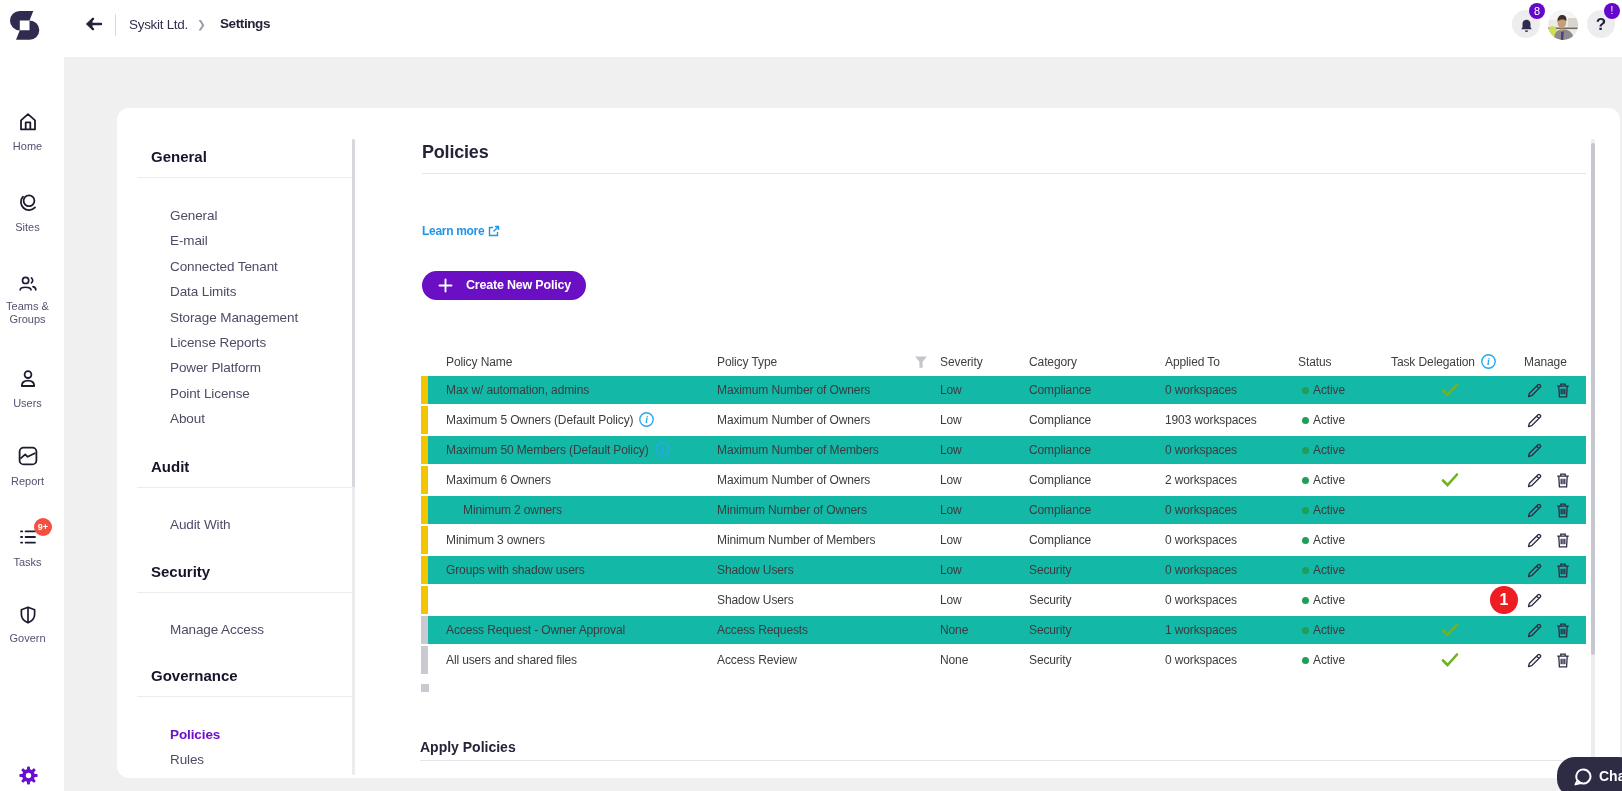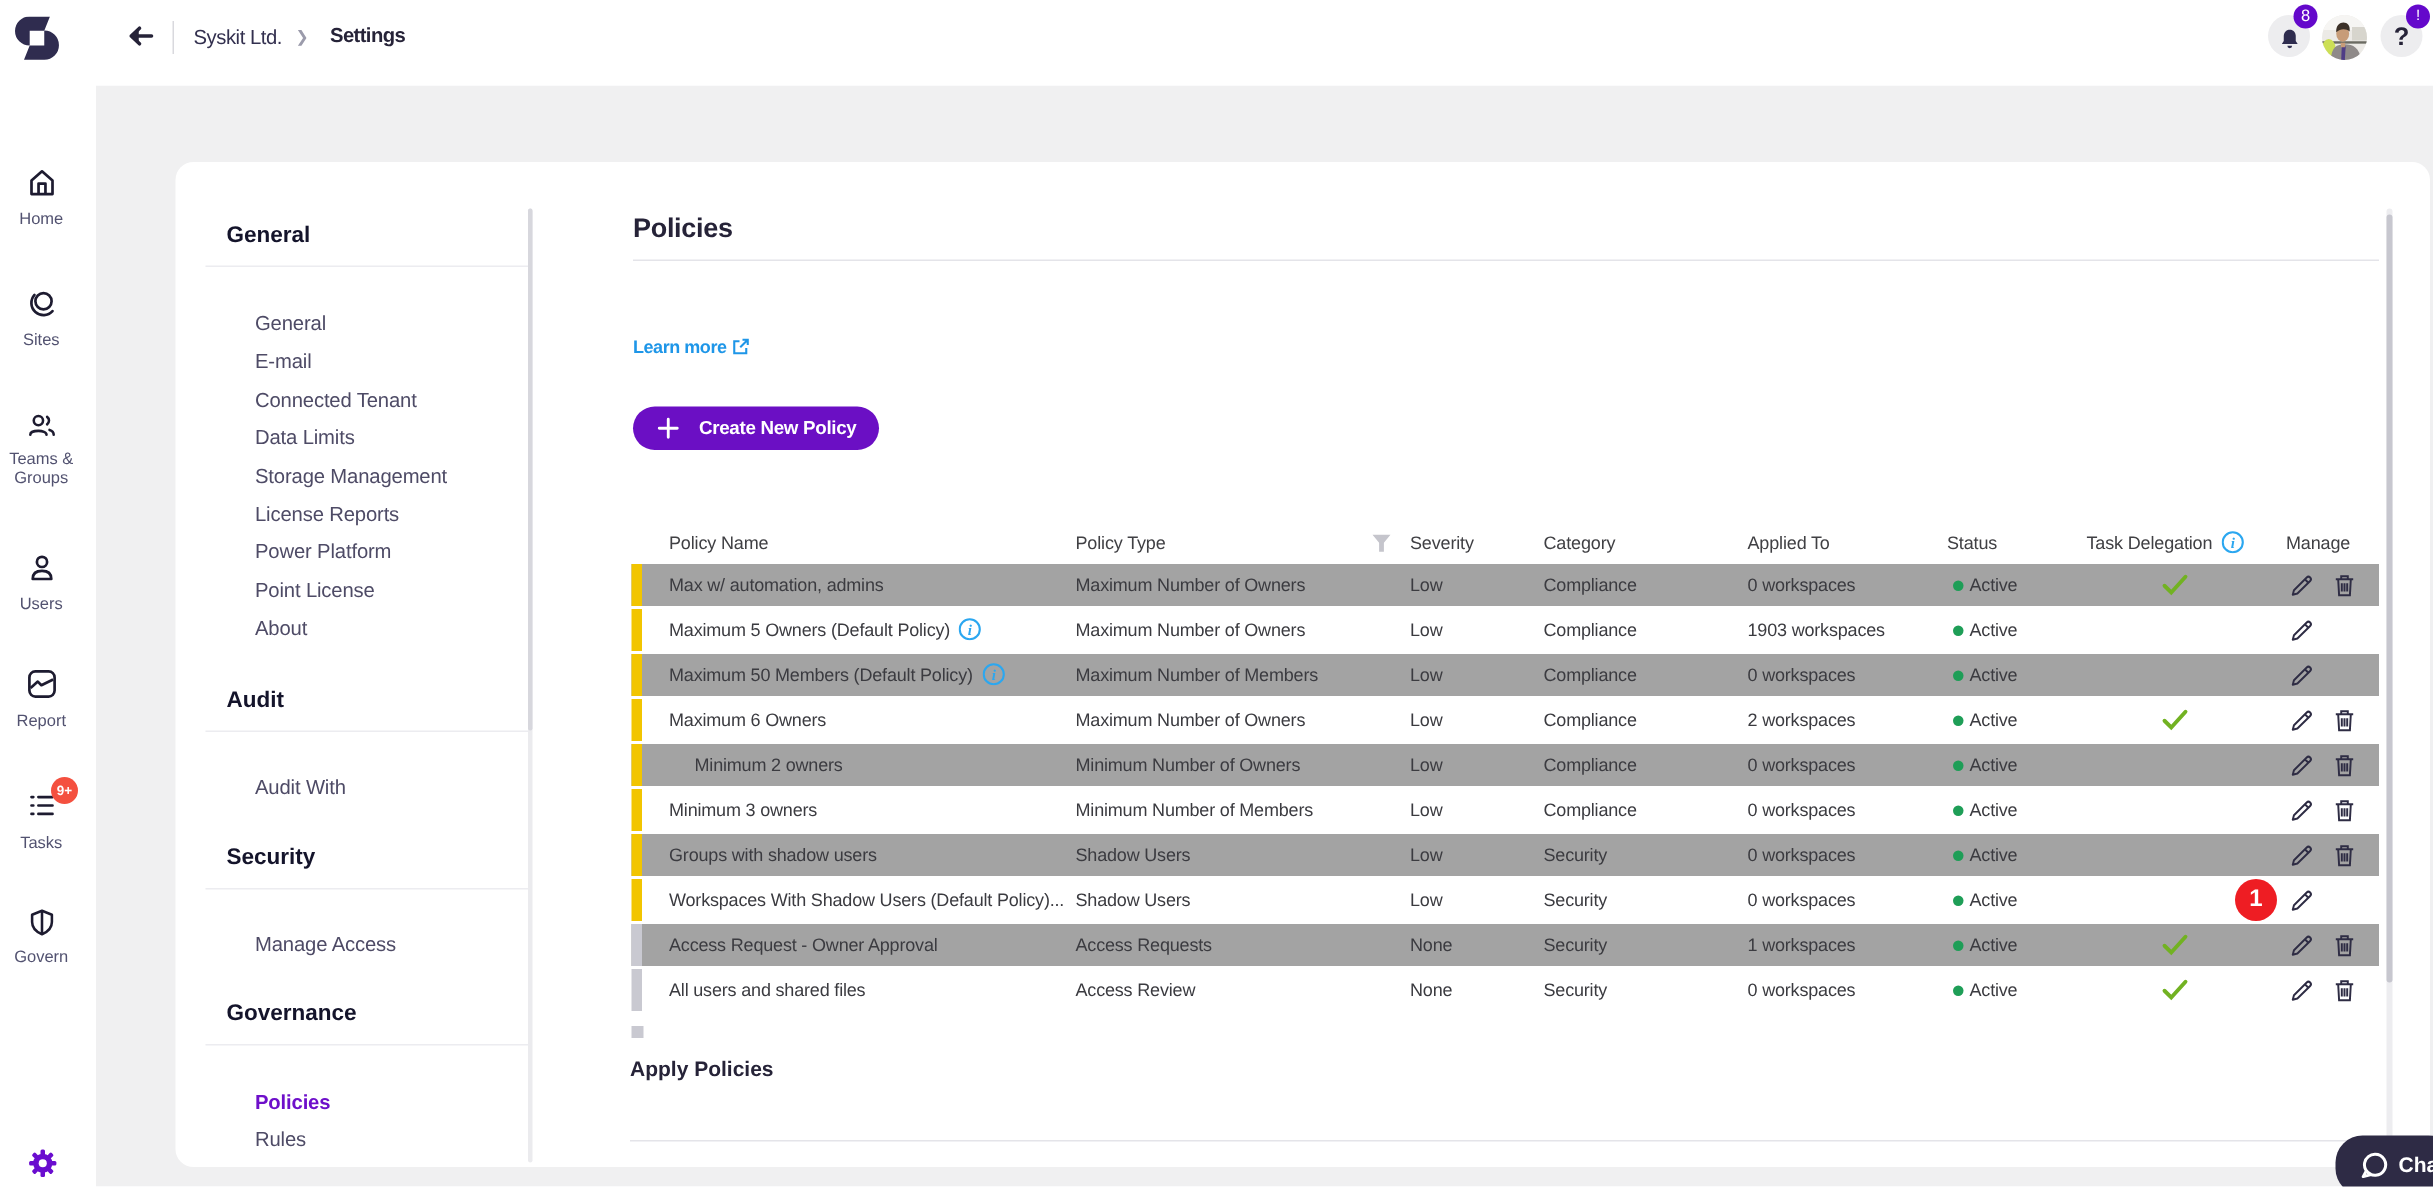--- a/index.html
+++ b/index.html
@@ -29,22 +29,22 @@
 .h1 { left:422px; top:142px; font-size:18px; letter-spacing:-0.2px; font-weight:bold; color:#262338; }
 .cdiv { left:422px; width:1164px; height:1px; background:#e4e4e9; }
 .desc { left:422px; font-size:12px; letter-spacing:-0.1px; color:#75757f; white-space:nowrap; }
 .link { left:422px; top:224px; font-size:12px; letter-spacing:-0.3px; color:#1e96e8; font-weight:bold; white-space:nowrap; }
 #btn { left:422px; top:271px; width:164px; height:29px; background:#6b0fc4; border-radius:15px; color:#fff; }
 
 .th { font-size:12px; letter-spacing:-0.1px; color:#404044; top:355px; white-space:nowrap; }
 .row { left:421px; width:1165px; height:28px; }
 .row span { position:absolute; font-size:12px; letter-spacing:-0.12px; color:#3b3b40; line-height:28px; white-space:nowrap; }
 .sbar { position:absolute; left:0; top:0; width:7px; height:28px; }
-.gray { background:#a3a3a3; }
-.apply { left:420px; top:704px; font-size:14px; font-weight:bold; color:#262338;text-align:right; }
+.gray { background:#14b8a6; }
+.apply { left:420px; top:739px; font-size:14px; font-weight:bold; color:#262338;text-align:right; }
 #chatbtn { left:1557px; top:757px; width:80px; height:40px; background:#2e2b45; border-radius:18px; color:#fff; }
 </style>
 </head>
 <body>
 <div id="app">
 <div class="abs" id="maingray"></div>
 <div class="abs" id="card"></div>
 <div class="abs" id="topbar">
   <svg class="abs" style="left:10px;top:11px" width="30" height="29" viewBox="0 0 30 29">
     <path fill="#2f2c4f" d="M23.3,0 L9.7,0 A9.7,9.7 0 0 0 9.7,19.4 L9.8,19.4 L9.8,9.5 L19.5,9.5 Z"></path>
@@ -309,21 +309,20 @@
         <span style="left:892px">Active</span>
         <svg class="abs" style="left:1106px;top:7px" width="15" height="15" viewBox="0 0 15 15">
           <path d="M1.5,13.5 L2.3,10.5 L10.8,2 a1.6,1.6 0 0 1 2.3,2.3 L4.6,12.7 Z M9.6,3.2 L11.9,5.5" stroke="#2e2c44" stroke-width="1.3" fill="none" stroke-linejoin="round"></path>
         </svg>
         <svg class="abs" style="left:1135px;top:7px" width="14" height="15" viewBox="0 0 14 15">
           <path d="M1.2,3.2 L12.8,3.2 M4.8,3 L4.8,1.2 L9.2,1.2 L9.2,3 M2.8,3.4 L3.4,13.8 L10.6,13.8 L11.2,3.4 M5.2,5.8 L5.2,11.3 M7,5.8 L7,11.3 M8.8,5.8 L8.8,11.3" stroke="#2e2c44" stroke-width="1.3" fill="none"></path>
         </svg>
       </div>
 <div class="abs row" style="top:586px">
         <div class="sbar" style="background:#f2c500"></div>
-        <span style="left:25px">Workspaces With Shadow Users (Default Policy)...</span>
         <span style="left:296px">Shadow Users</span>
         <span style="left:519px">Low</span>
         <span style="left:608px">Security</span>
         <span style="left:744px">0 workspaces</span>
         <span style="left:881px;top:11px;width:7px;height:7px;border-radius:50%;background:#1e9e57;line-height:7px"></span>
         <span style="left:892px">Active</span>
         <div class="abs" style="left:1069px;top:0px;width:28px;height:28px;border-radius:50%;background:#ee1d23;color:#fff;font-size:16px;font-weight:bold;text-align:center;line-height:28px;z-index:5">1</div>
         <svg class="abs" style="left:1106px;top:7px" width="15" height="15" viewBox="0 0 15 15">
           <path d="M1.5,13.5 L2.3,10.5 L10.8,2 a1.6,1.6 0 0 1 2.3,2.3 L4.6,12.7 Z M9.6,3.2 L11.9,5.5" stroke="#2e2c44" stroke-width="1.3" fill="none" stroke-linejoin="round"></path>
         </svg>

